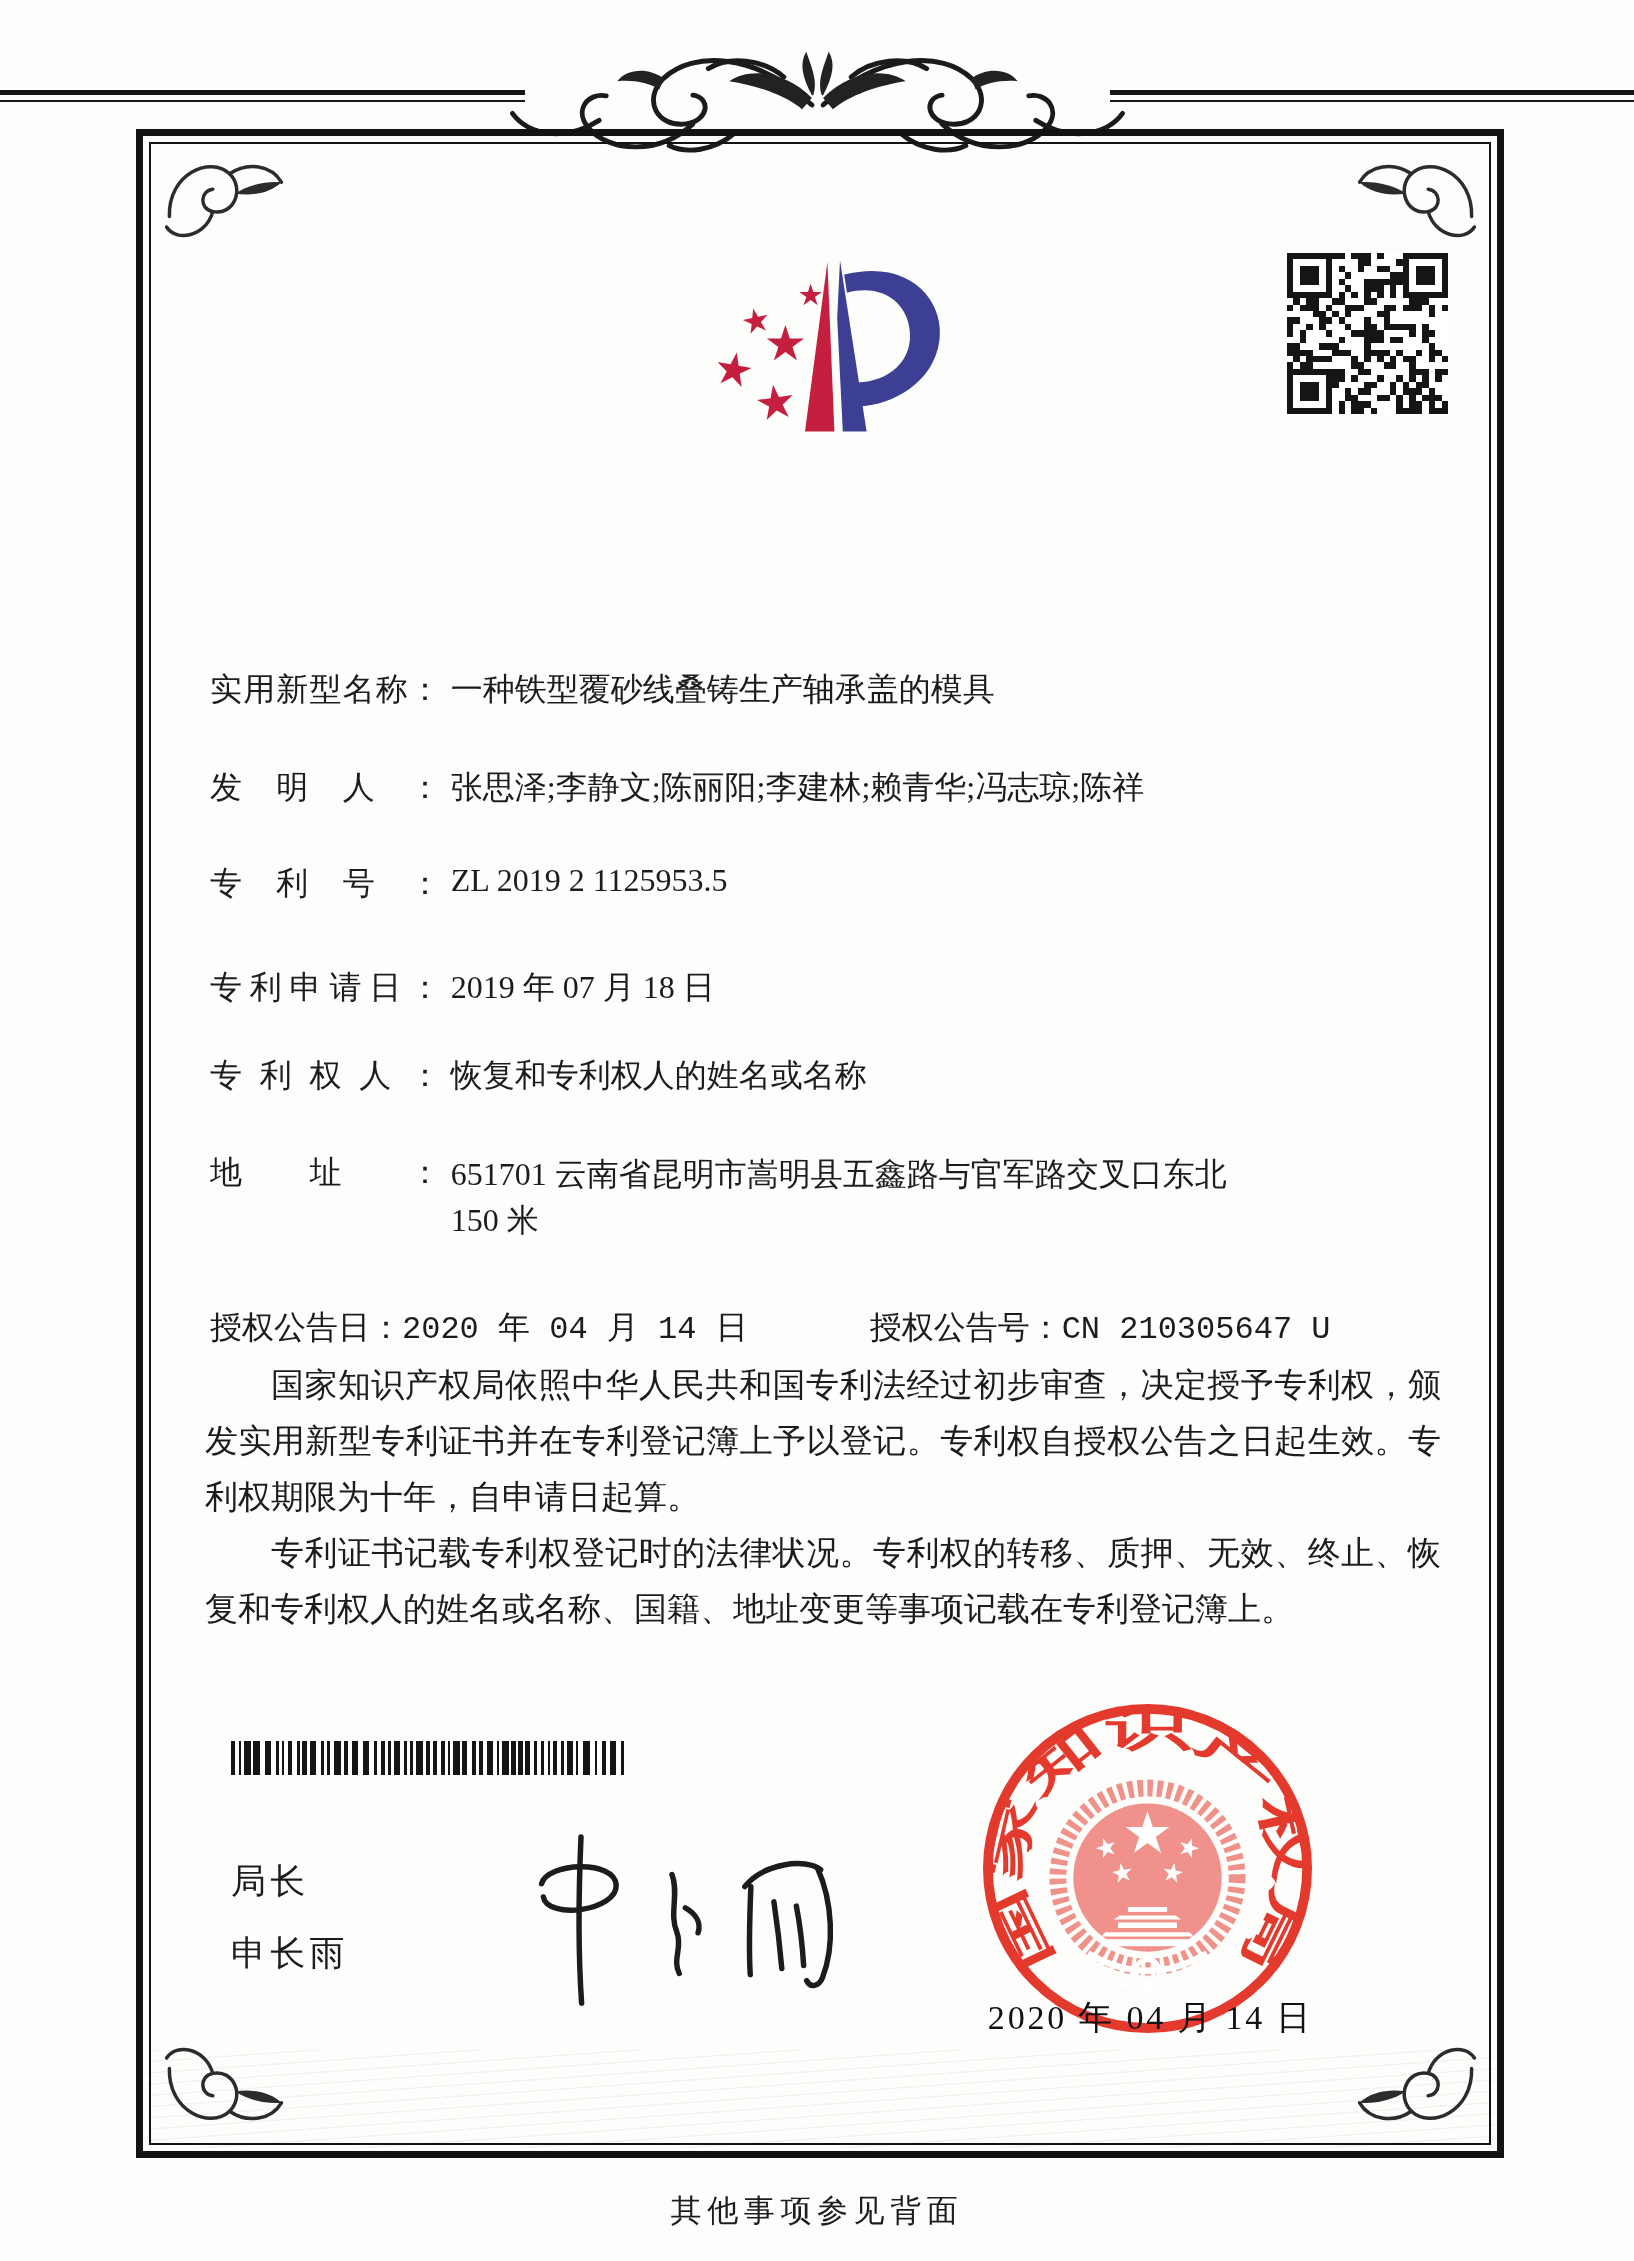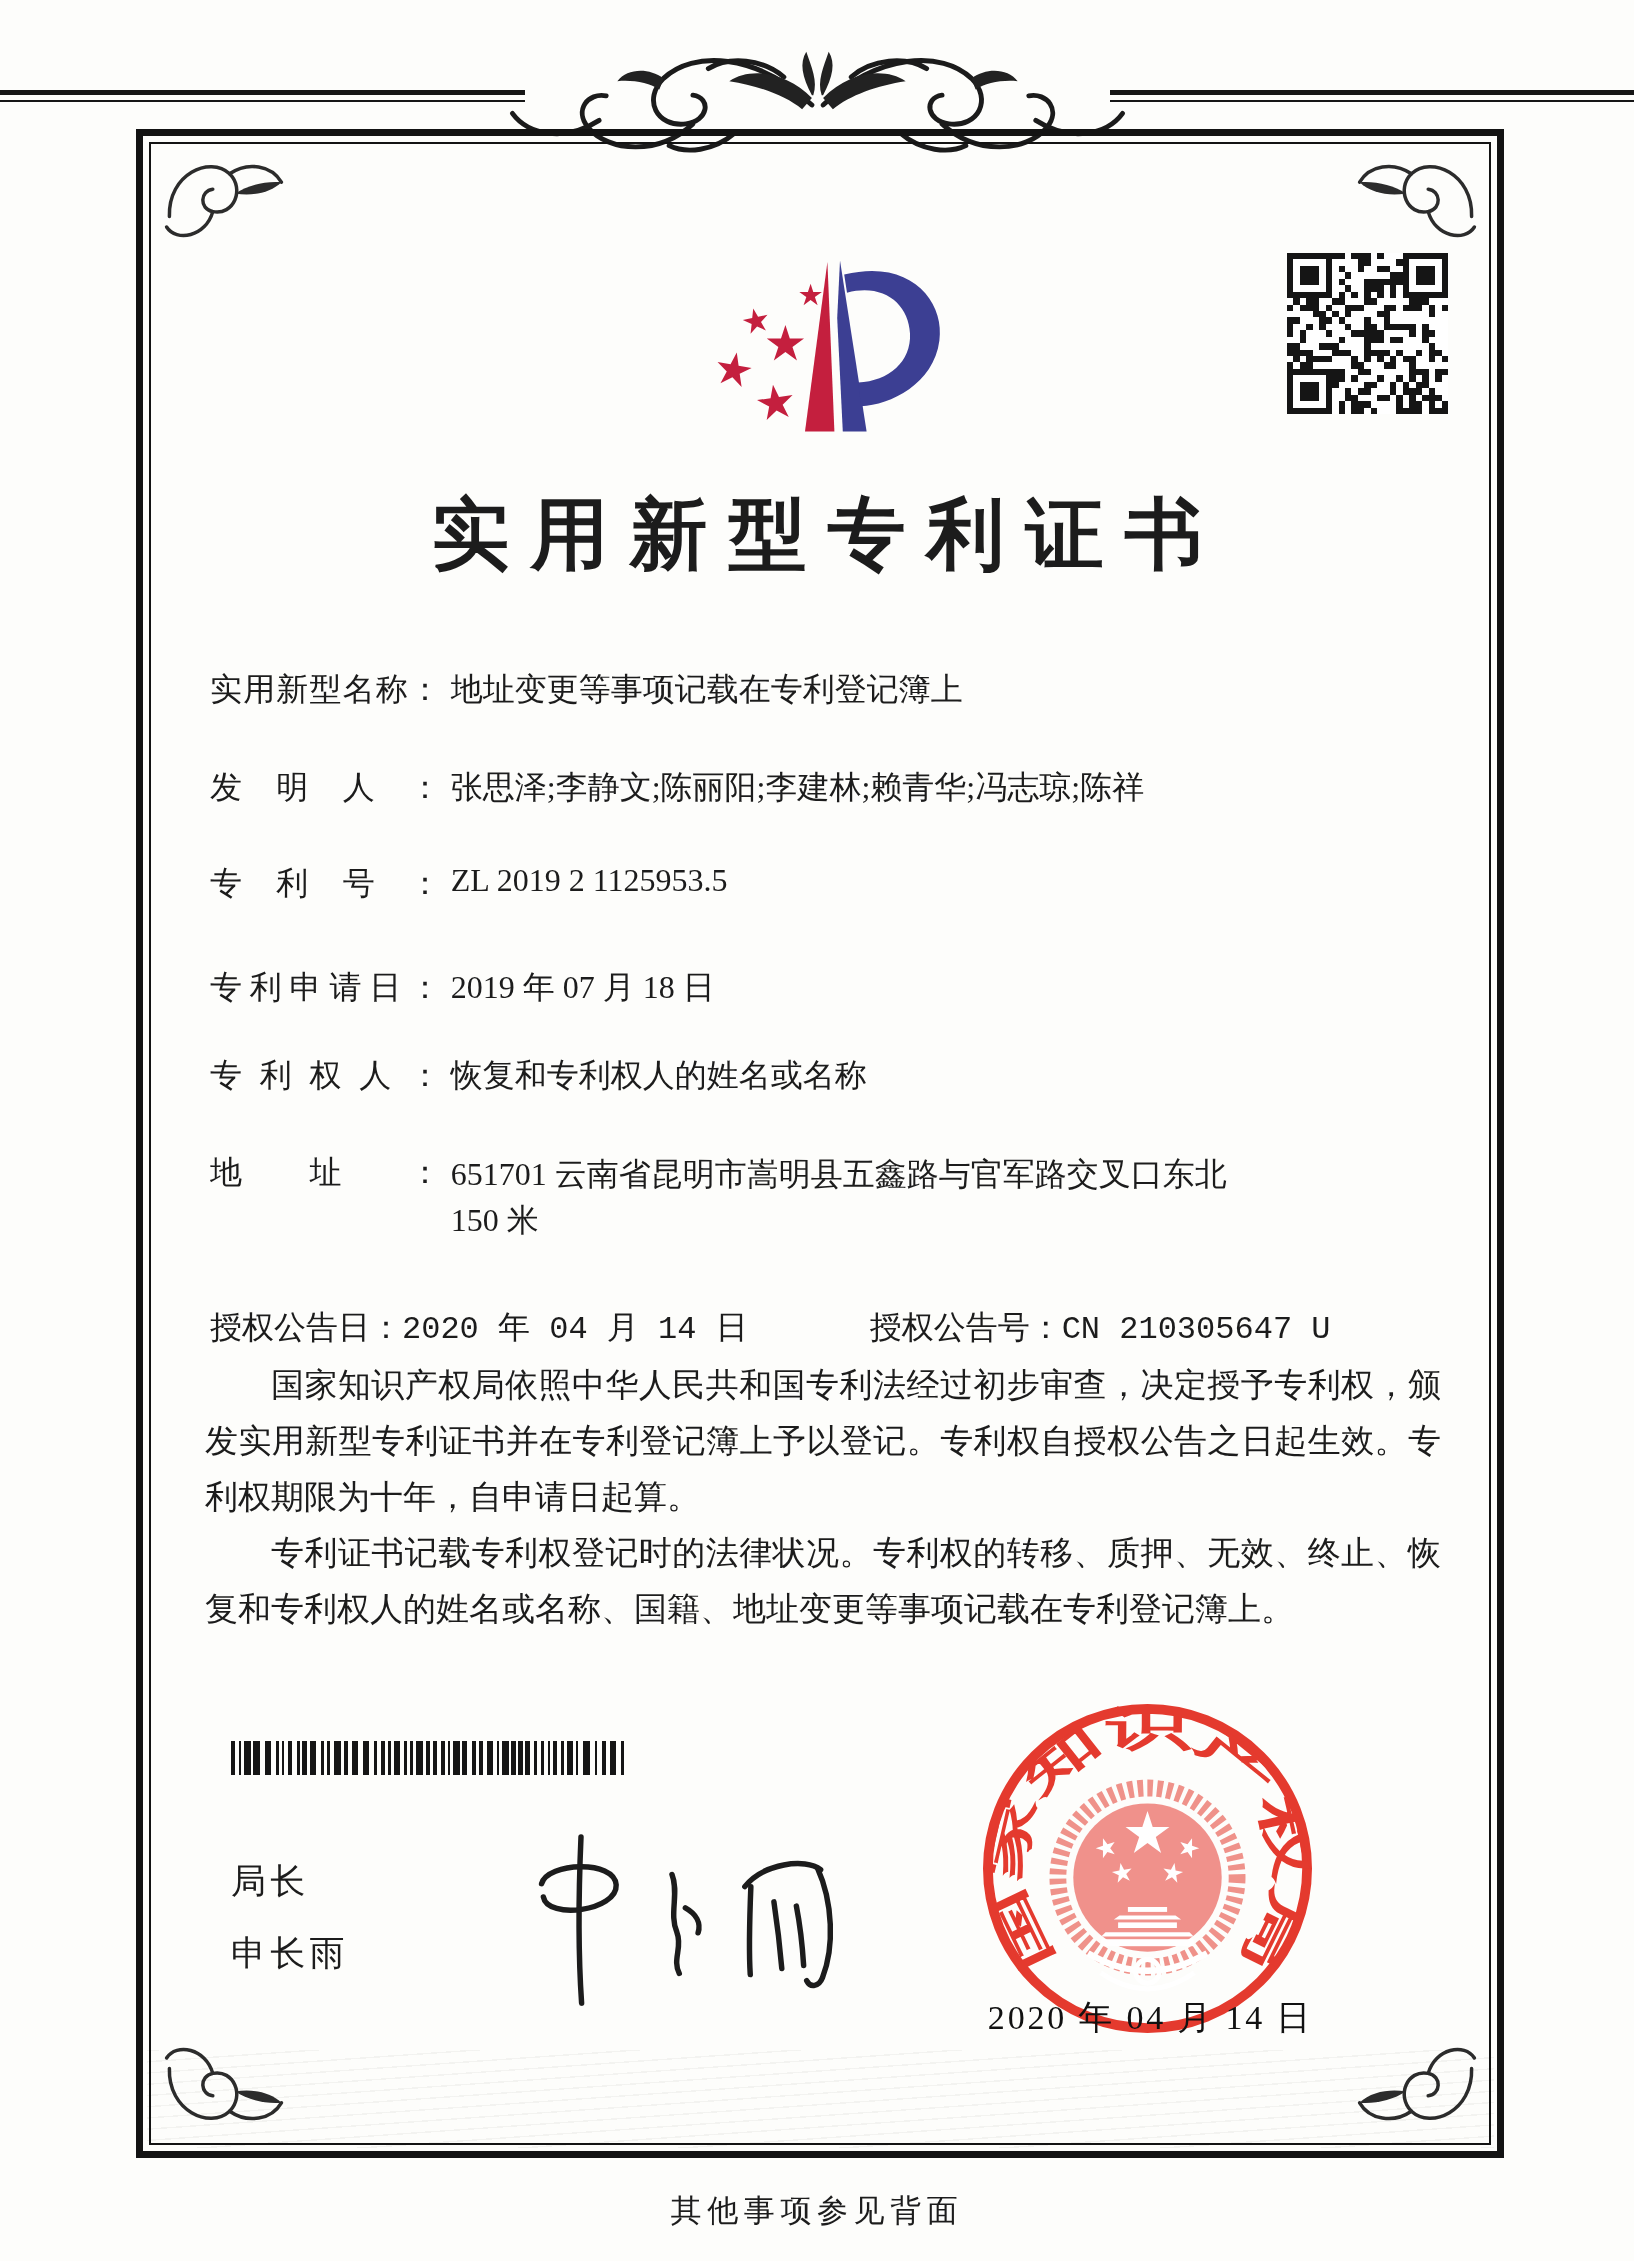--- a/index.html
+++ b/index.html
@@ -785,25 +785,24 @@
       <div class="qd"></div>
       <div class="qd"></div>
       <div class="qd"></div>
       <div class="qd"></div>
       <div class="ql"></div>
       <div class="qd"></div>
       <div class="qd"></div>
       <div class="qd"></div>
     </div>
 
-  <div class="title">实用新型专利证书</div>
 
   <div class="fields">
     <div class="frow r-name">
-      <span class="flabel">实用新型名称：</span><span class="fvalue">地址变更等事项记载在专利登记簿上</span>
+      <span class="flabel">实用新型名称：</span><span class="fvalue">一种铁型覆砂线叠铸生产轴承盖的模具</span>
     </div>
     <div class="frow r-inv">
       <span class="flabel">发明人：</span><span class="fvalue">张思泽;李静文;陈丽阳;李建林;赖青华;冯志琼;陈祥</span>
     </div>
     <div class="frow r-pat">
       <span class="flabel">专利号：</span><span class="fvalue">ZL 2019 2 1125953.5</span>
     </div>
     <div class="frow r-app">
       <span class="flabel">专利申请日：</span><span class="fvalue">2019 年 07 月 18 日</span>
     </div>

